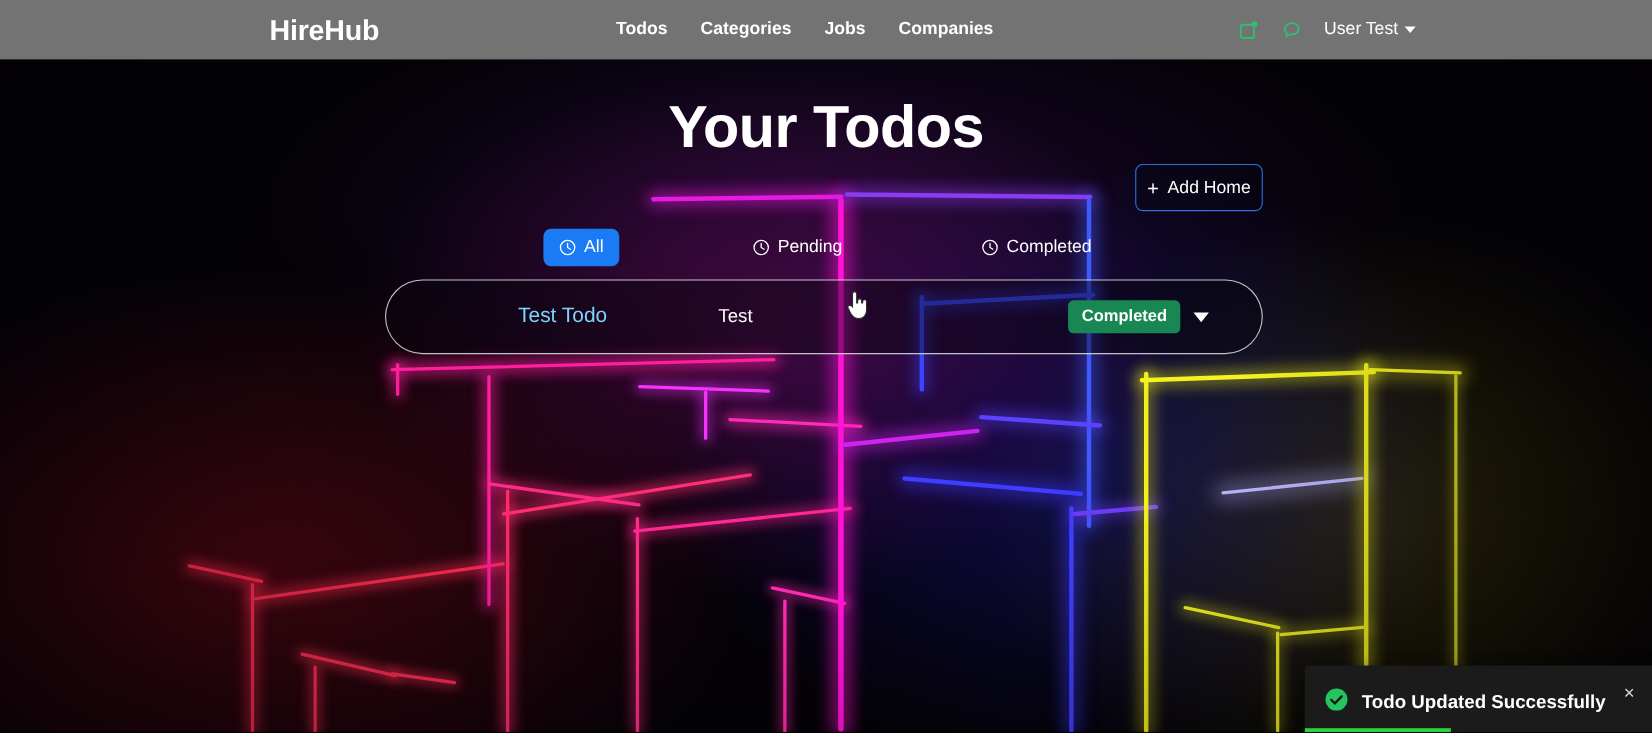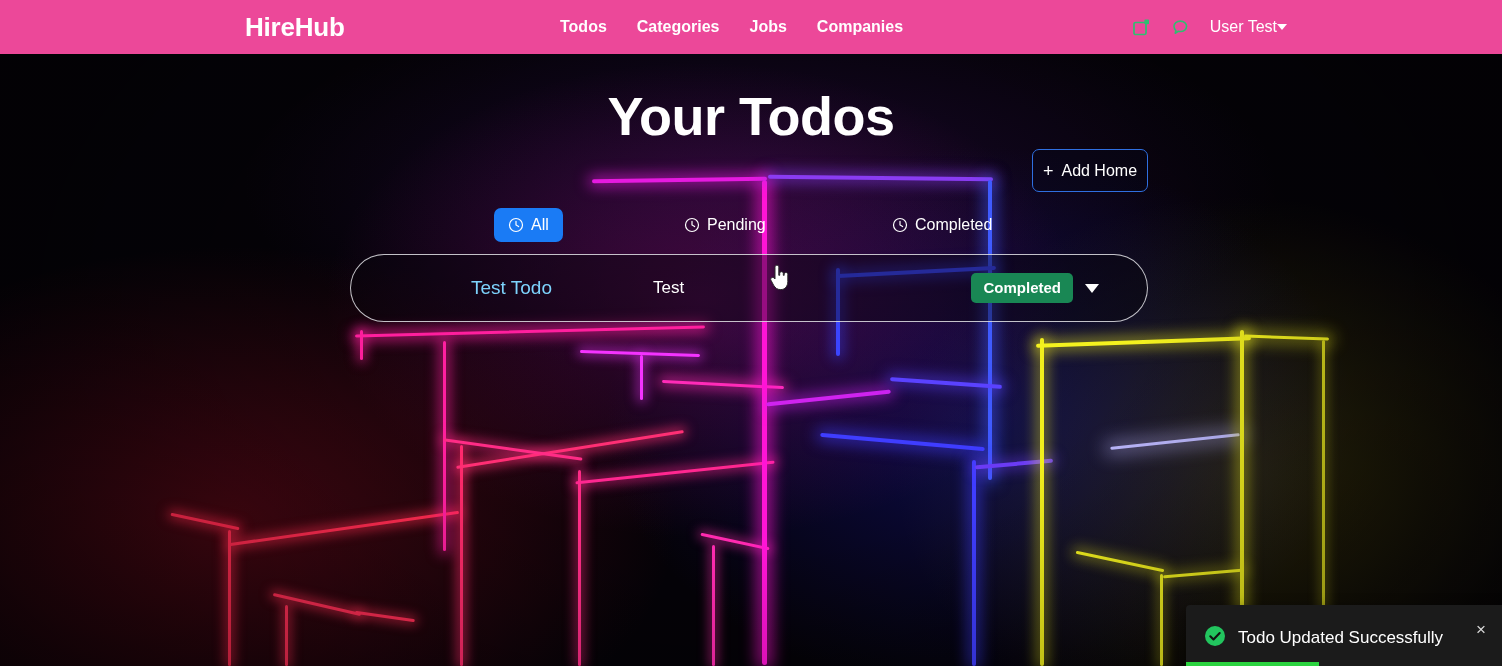--- a/index.html
+++ b/index.html
@@ -41,21 +41,21 @@
     position: absolute; inset: 0;
     background: radial-gradient(ellipse 1100px 700px at 50% 45%, rgba(0,0,0,0) 35%, rgba(0,0,0,0.55) 100%);
     pointer-events: none;
   }
 
   
   #navbar {
     position: absolute;
     top: 0; left: 0; right: 0;
     height: 54px;
-    background: #ec4899;
+    background: #737373;
     display: flex;
     align-items: center;
     z-index: 30;
     padding-left: 48px;
   }
   #brand {
     position: absolute;
     left: 245px;
     font-size: 26px;
     font-weight: 700;
@@ -81,20 +81,21 @@
     position: absolute;
     right: 215px;
     display: flex;
     align-items: center;
     gap: 20px;
   }
   .nav-icon { display: flex; align-items: center; cursor: pointer; }
   #user-menu {
     display: flex;
     align-items: center;
+    gap: 6px;
     color: #fff;
     font-size: 16px;
     font-weight: 400;
     cursor: pointer;
   }
   .caret-down {
     width: 0; height: 0;
     border-left: 5px solid transparent;
     border-right: 5px solid transparent;
     border-top: 6px solid #ffffff;
@@ -229,20 +230,21 @@
     border-radius: 4px 0 0 0;
     z-index: 40;
     overflow: hidden;
     box-shadow: 0 4px 14px rgba(0,0,0,0.5);
   }
   #toast-body {
     display: flex;
     align-items: center;
     gap: 12px;
     padding: 20px 0 0 18px;
+    font-weight: bold;
   }
   #toast-msg {
     color: #ffffff;
     font-size: 17px;
     white-space: nowrap;
   }
   #toast-close {
     position: absolute;
     top: 16px;
     right: 16px;

